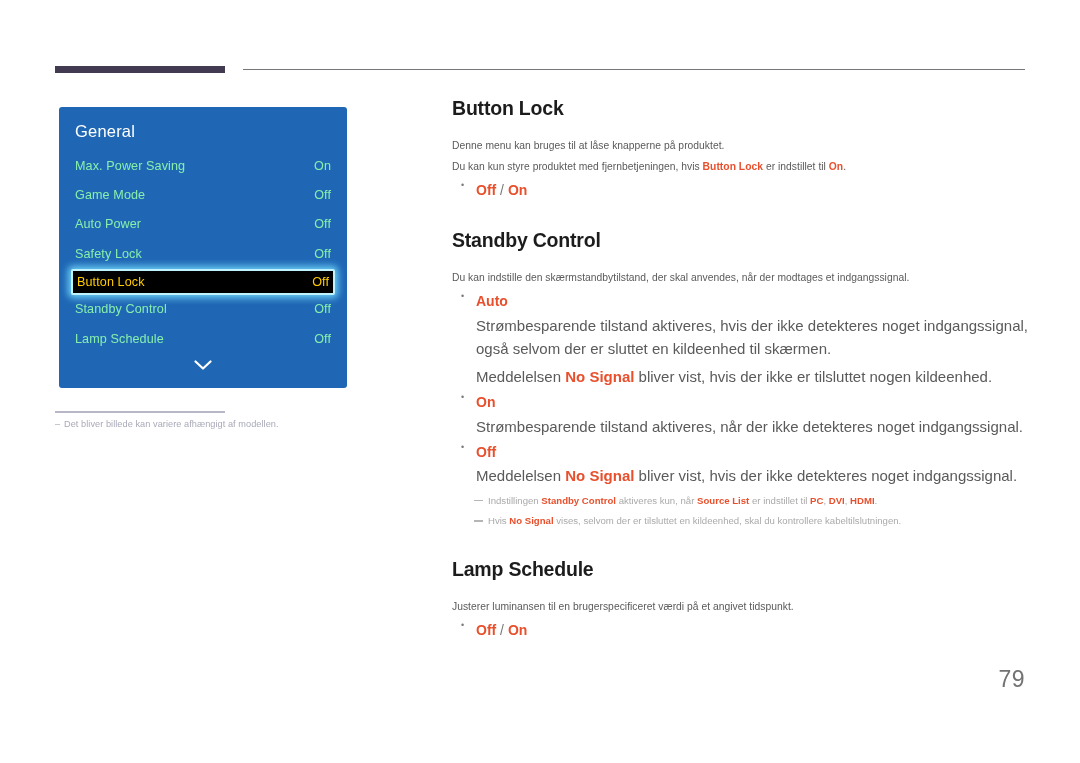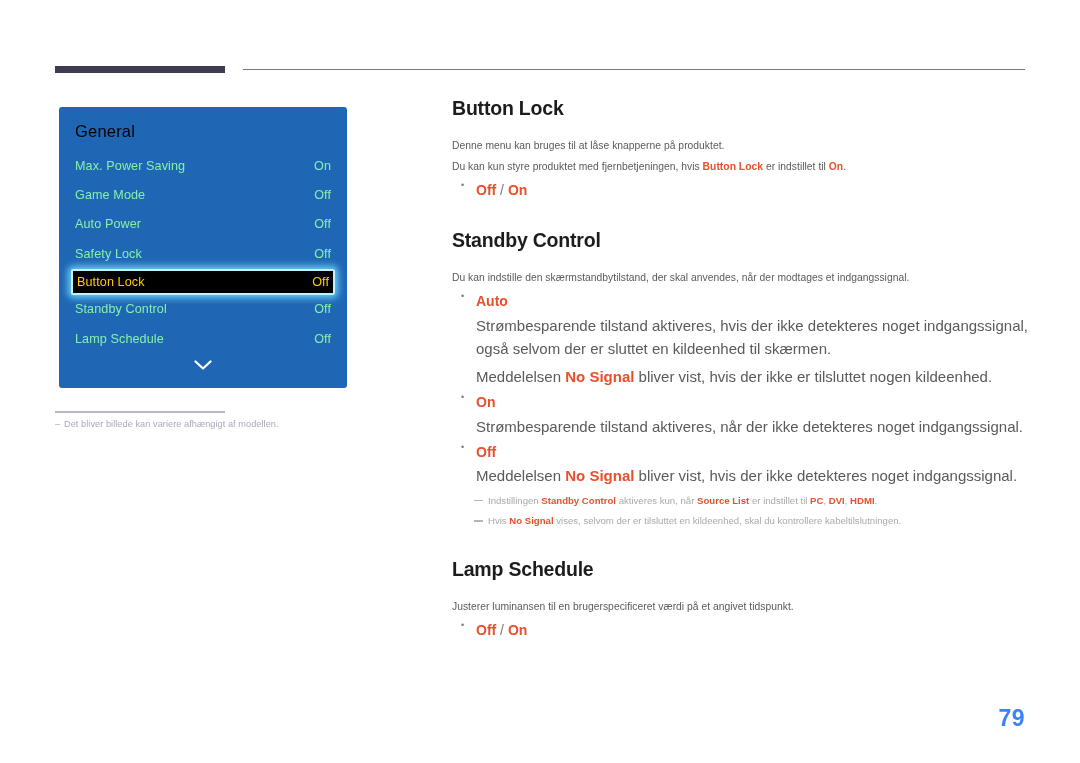--- a/index.html
+++ b/index.html
@@ -46,21 +46,21 @@
     background: #1f67b5;
     border-radius: 3px;
     box-sizing: border-box;
     padding: 0;
   }
   .osd-title {
     position: absolute;
     left: 16px;
     top: 15px;
     font-size: 16.5px;
-    color: #000000;
+    color: #ffffff;
     letter-spacing: 0.2px;
     font-weight: 400;
   }
   .osd-rows {
     position: absolute;
     left: 0;
     top: 44px;
     right: 0;
   }
   .osd-row {
@@ -204,25 +204,24 @@
     width: 9px;
     height: 1.4px;
     background: #b5b5b5;
   }
   .note-row strong.hl { color: #e8502d; }
 
   
   .page-number {
     position: absolute;
     right: 55px;
-    top: 705px;
+    top: 666px;
     font-size: 23px;
-    color: #3b82f6;
+    color: #737373;
     letter-spacing: 0.5px;
-    font-weight: bold;
   }
 </style>
 </head>
 <body>
 
 <div class="top-rule-thick"></div>
 <div class="top-rule-thin"></div>
 
 <div class="osd-panel">
   <div class="osd-title">General</div>

